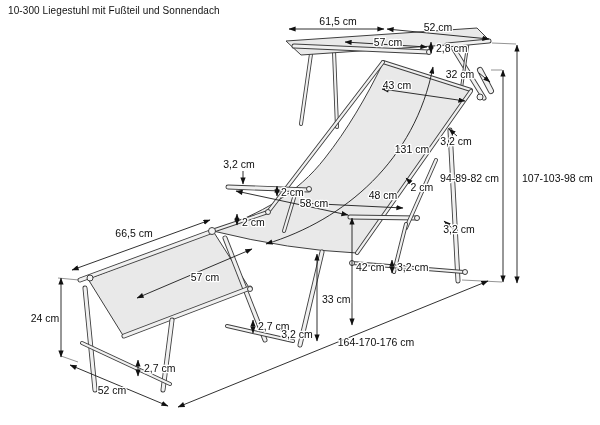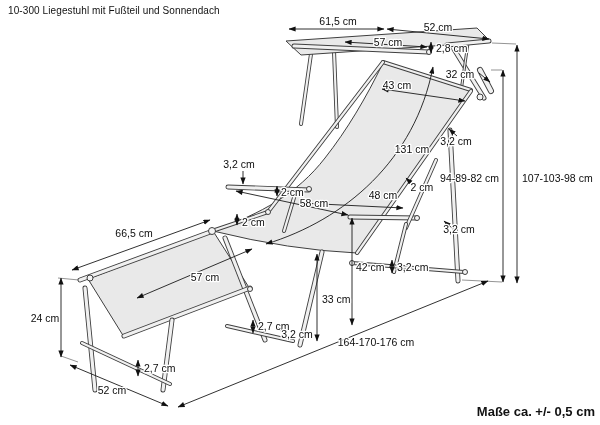--- a/index.html
+++ b/index.html
@@ -177,14 +177,13 @@
         <text x="376" y="346" text-anchor="middle" class="dim">164-170-176 cm</text>
         <text x="456" y="145" text-anchor="middle" class="dim">3,2 cm</text>
         <text x="422" y="191" text-anchor="middle" class="dim">2 cm</text>
         <text x="459" y="233" text-anchor="middle" class="dim">3,2 cm</text>
         <text x="499" y="182" text-anchor="end" class="dim">94-89-82 cm</text>
         <text x="522" y="182" text-anchor="start" class="dim">107-103-98 cm</text>
       </g>
   </svg>
 
   <div class="title">10-300 Liegestuhl mit Fußteil und Sonnendach</div>
-  <div class="footer-note">Maße ca. +/- 0,5 cm</div>
 </div>
 
 </body></html>

